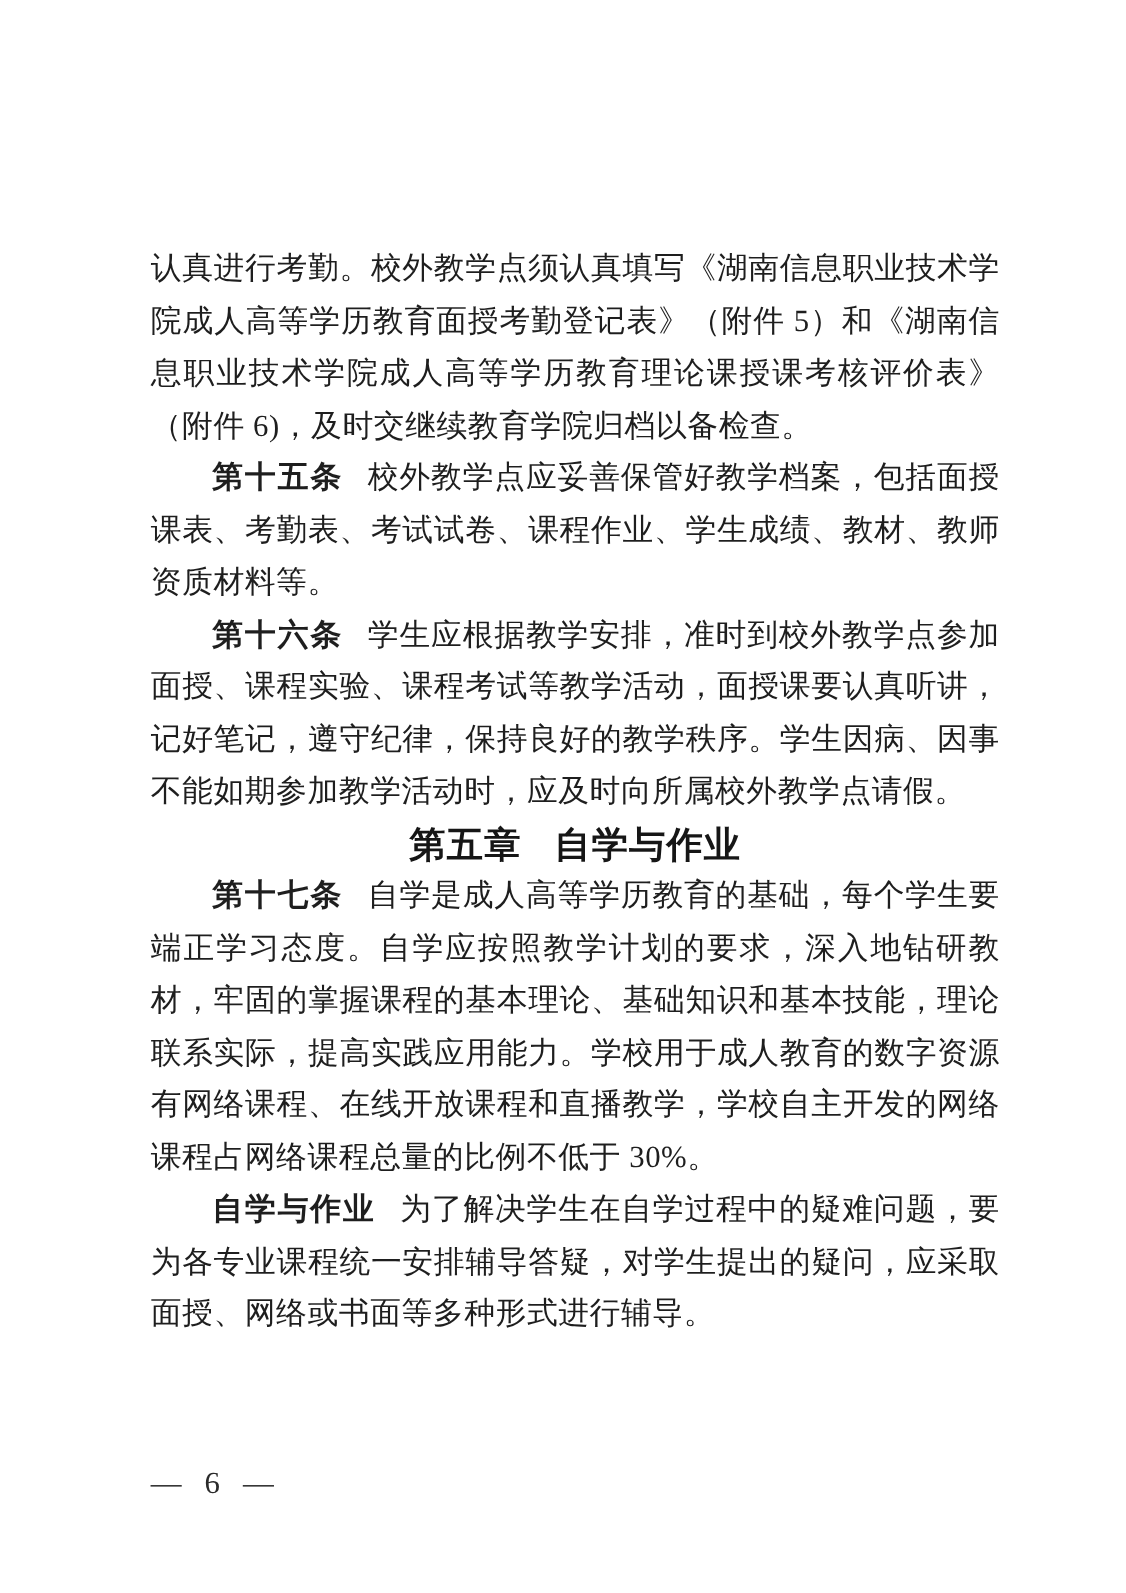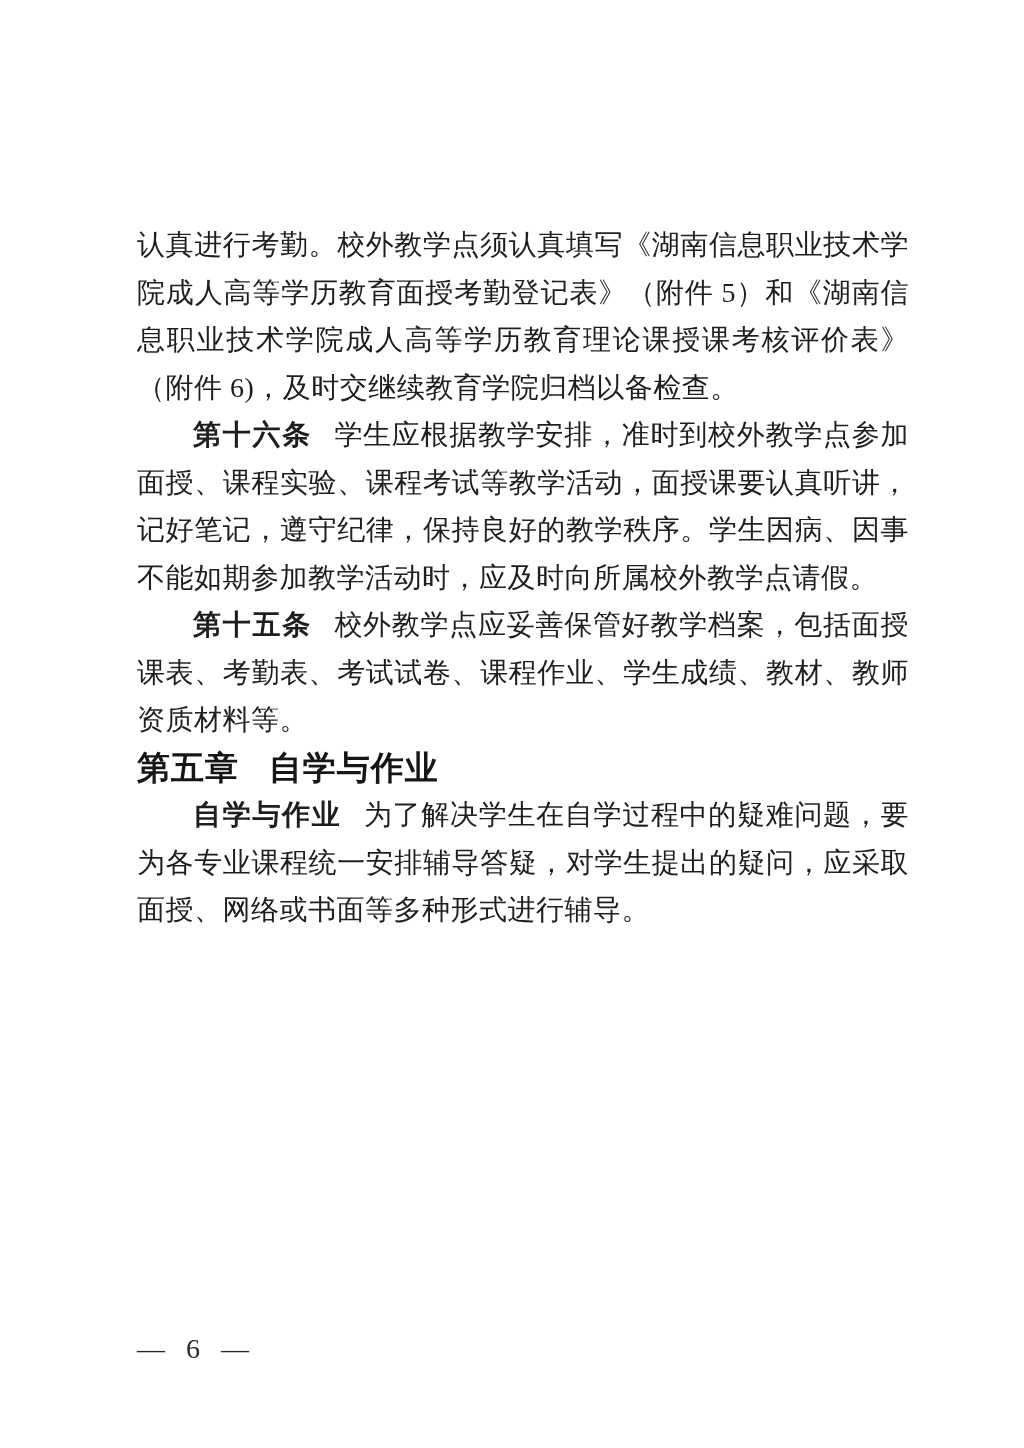--- a/index.html
+++ b/index.html
@@ -37,21 +37,21 @@
   }
   .term {
     font-weight: bold;
     margin-right: 0.8em;
     letter-spacing: 1.5px;
   }
   .chapter {
     margin: 0;
     padding: 0;
     text-indent: 0;
-    text-align: left;
+    text-align: center;
     font-family: "Liberation Sans", "DejaVu Sans", sans-serif;
     font-weight: bold;
     font-size: 33px;
     line-height: 47.5px;
     letter-spacing: 1px;
     color: #161616;
   }
   .chapter .chapter-gap {
     display: inline-block;
     width: 0.9em;
@@ -68,26 +68,27 @@
   }
 </style>
 </head>
 <body>
 
 <div class="page">
   <div class="content">
 
     <p class="para no-indent"><span>认真进行考勤。校外教学点须认真填写《湖南信息职业技术学院成人高等学历教育面授考勤登记表》（附件 5）和《湖南信息职业技术学院成人高等学历教育理论课授课考核评价表》（附件 6)，及时交继续教育学院归档以备检查。</span></p>
 
+    <p class="para"><span class="term">第十五条</span><span>校外教学点应妥善保管好教学档案，包括面授课表、考勤表、考试试卷、课程作业、学生成绩、教材、教师资质材料等。</span></p>
+
     <p class="para"><span class="term">第十六条</span><span>学生应根据教学安排，准时到校外教学点参加面授、课程实验、课程考试等教学活动，面授课要认真听讲，记好笔记，遵守纪律，保持良好的教学秩序。学生因病、因事不能如期参加教学活动时，应及时向所属校外教学点请假。</span></p>
-
-    <p class="para"><span class="term">第十五条</span><span>校外教学点应妥善保管好教学档案，包括面授课表、考勤表、考试试卷、课程作业、学生成绩、教材、教师资质材料等。</span></p>
 
     <h2 class="chapter"><span>第五章</span><span class="chapter-gap"></span><span>自学与作业</span></h2>
 
+    <p class="para"><span class="term">第十七条</span><span>自学是成人高等学历教育的基础，每个学生要端正学习态度。自学应按照教学计划的要求，深入地钻研教材，牢固的掌握课程的基本理论、基础知识和基本技能，理论联系实际，提高实践应用能力。学校用于成人教育的数字资源有网络课程、在线开放课程和直播教学，学校自主开发的网络课程占网络课程总量的比例不低于 30%。</span></p>
 
 
     <p class="para"><span class="term">自学与作业</span><span>为了解决学生在自学过程中的疑难问题，要为各专业课程统一安排辅导答疑，对学生提出的疑问，应采取面授、网络或书面等多种形式进行辅导。</span></p>
 
   </div>
 
   <div class="footer">— 6 —</div>
 </div>
 
 </body></html>

